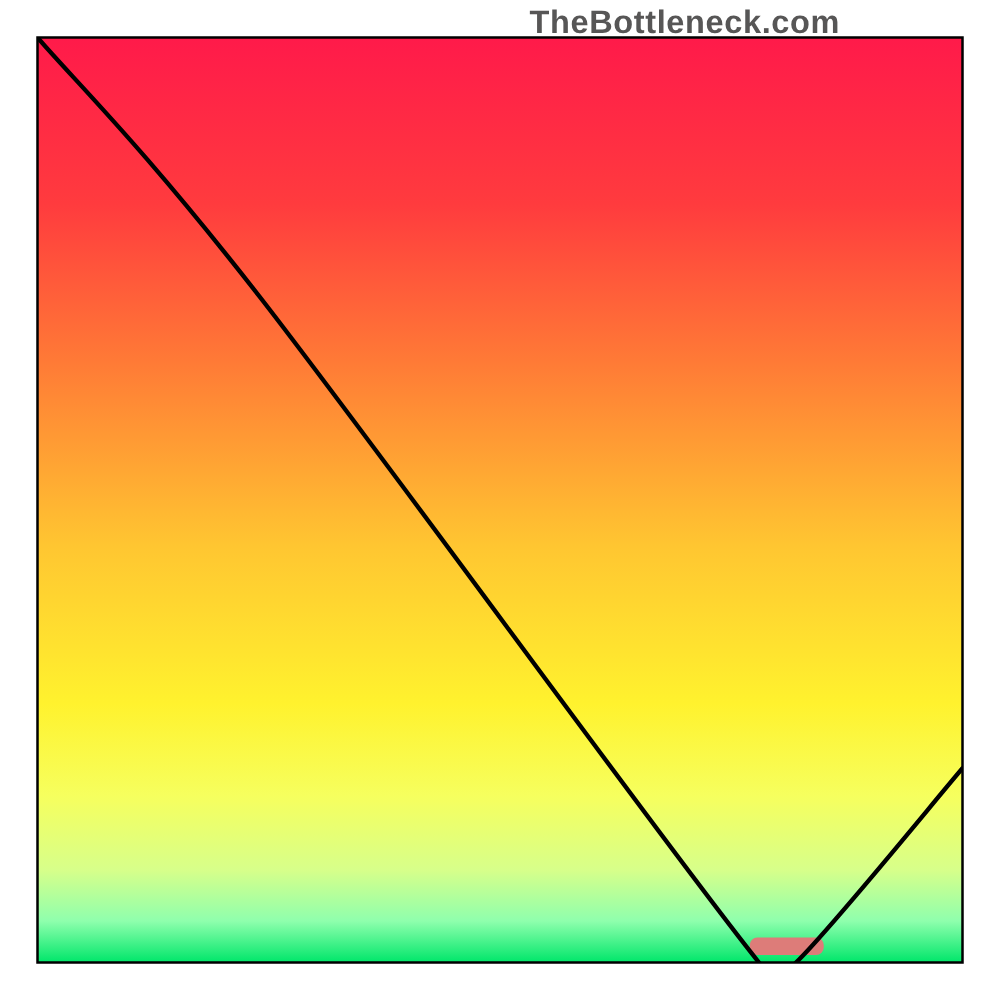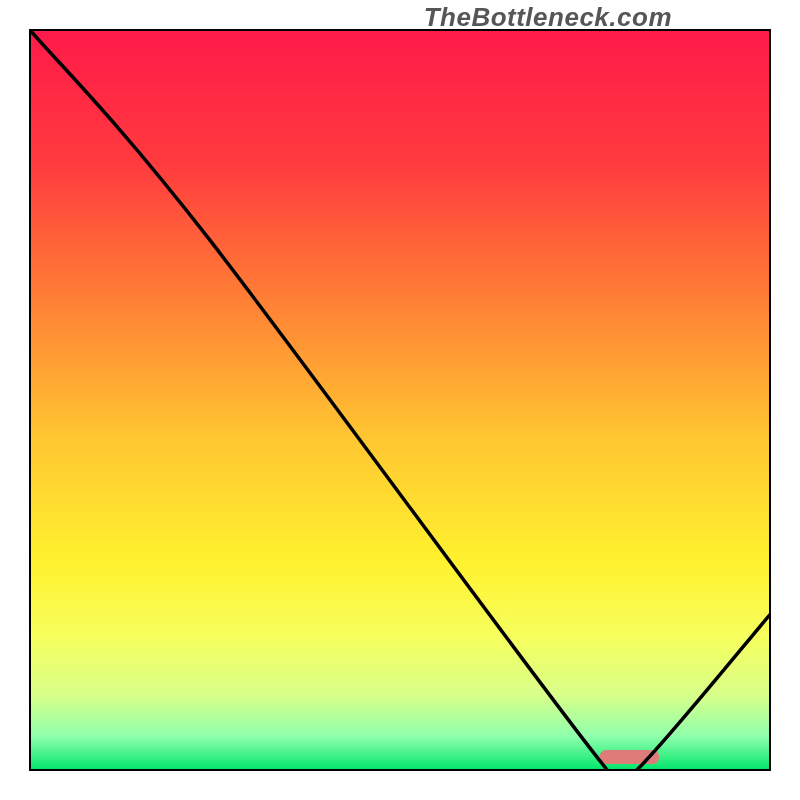--- a/index.html
+++ b/index.html
@@ -8,21 +8,20 @@
     width: 800px;
     height: 800px;
     background: #ffffff;
     font-family: Arial, Helvetica, sans-serif;
     overflow: hidden;
   }
   .stage {
     position: relative;
     width: 680px;
     height: 800px;
-    font-style: italic;
   }
   .watermark {
     position: absolute;
     top: 2px;
     right: 8px;
     font-size: 26px;
     font-weight: 600;
     color: #575656;
     letter-spacing: 0.5px;
     user-select: none;

